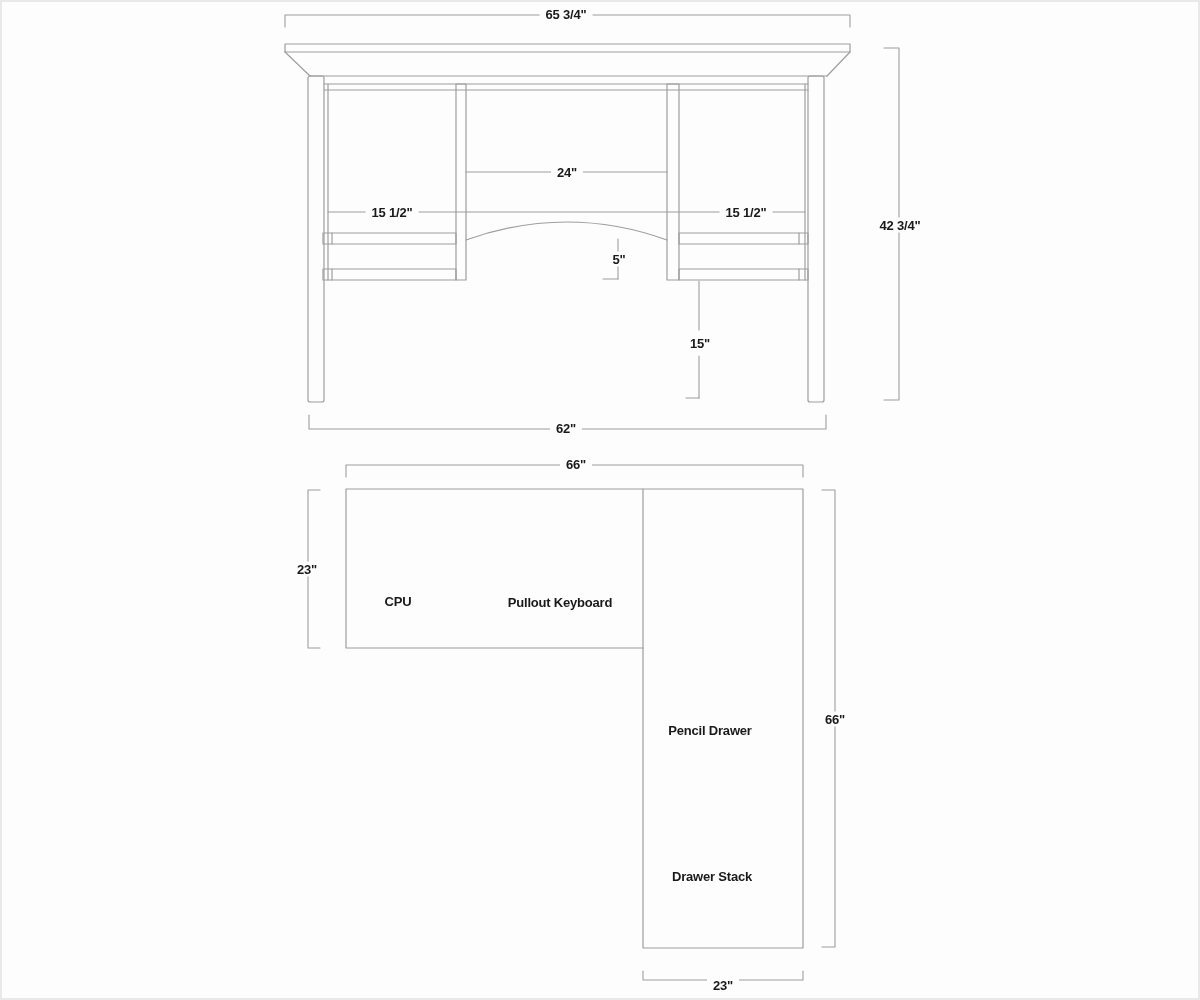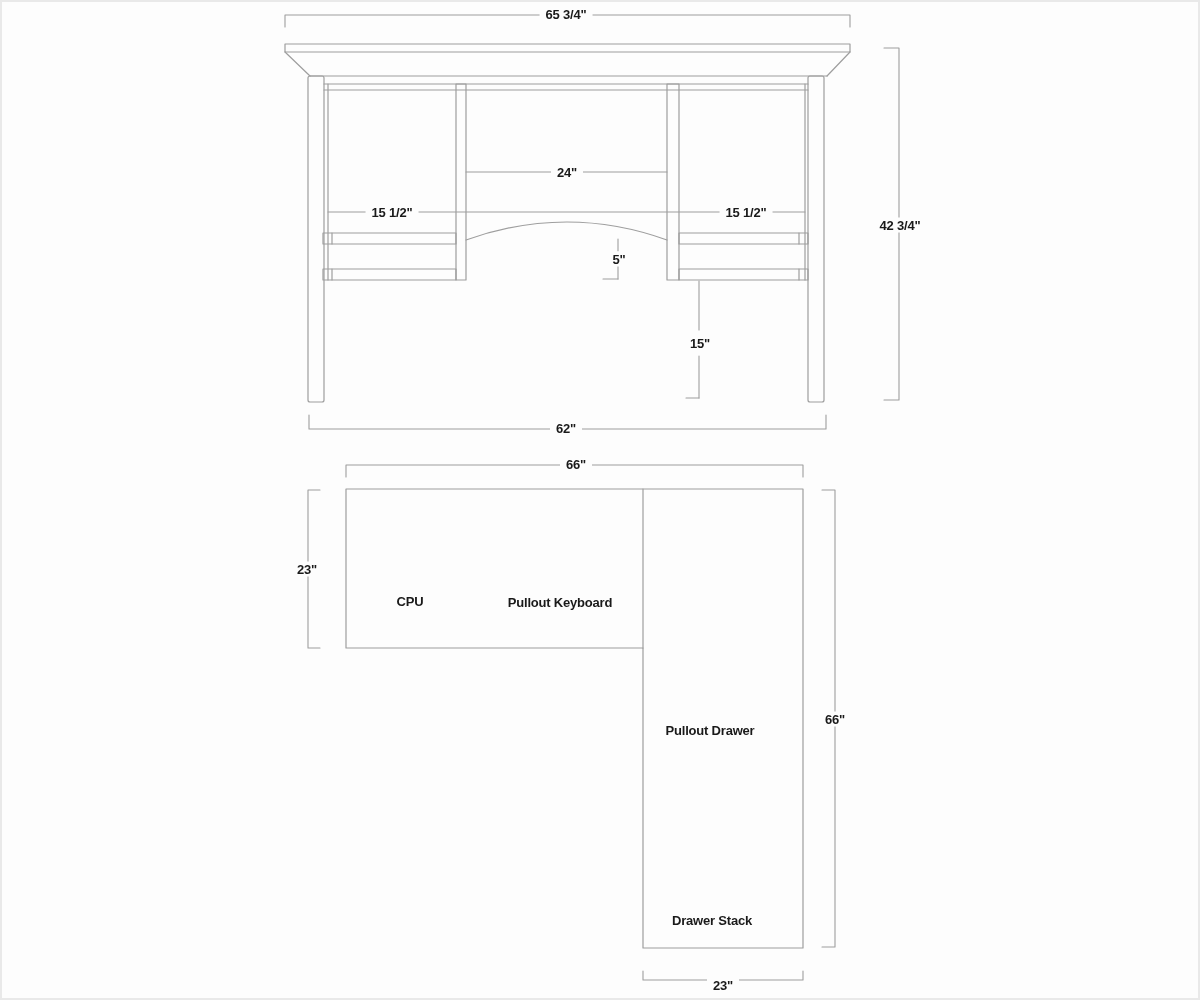--- a/index.html
+++ b/index.html
@@ -123,18 +123,18 @@
   <div class="lbl bg" style="left:746px;top:212px">15 1/2"</div>
   <div class="lbl bg" style="left:619px;top:259px">5"</div>
   <div class="lbl bg" style="left:700px;top:343px">15"</div>
   <div class="lbl bg" style="left:566px;top:428px">62"</div>
 
   <div class="lbl bg" style="left:576px;top:464px">66"</div>
   <div class="lbl bg" style="left:307px;top:569px">23"</div>
   <div class="lbl bg" style="left:835px;top:719px">66"</div>
   <div class="lbl bg" style="left:723px;top:985px">23"</div>
 
-  <div class="lbl area-lbl" style="left:410px;top:601px">CPU</div>
+  <div class="lbl area-lbl" style="left:398px;top:601px">CPU</div>
   <div class="lbl area-lbl" style="left:560px;top:602px">Pullout Keyboard</div>
-  <div class="lbl area-lbl" style="left:710px;top:730px">Pullout Drawer</div>
-  <div class="lbl area-lbl" style="left:712px;top:920px">Drawer Stack</div>
+  <div class="lbl area-lbl" style="left:710px;top:730px">Pencil Drawer</div>
+  <div class="lbl area-lbl" style="left:712px;top:876px">Drawer Stack</div>
 
 </div>
 
 </body></html>

